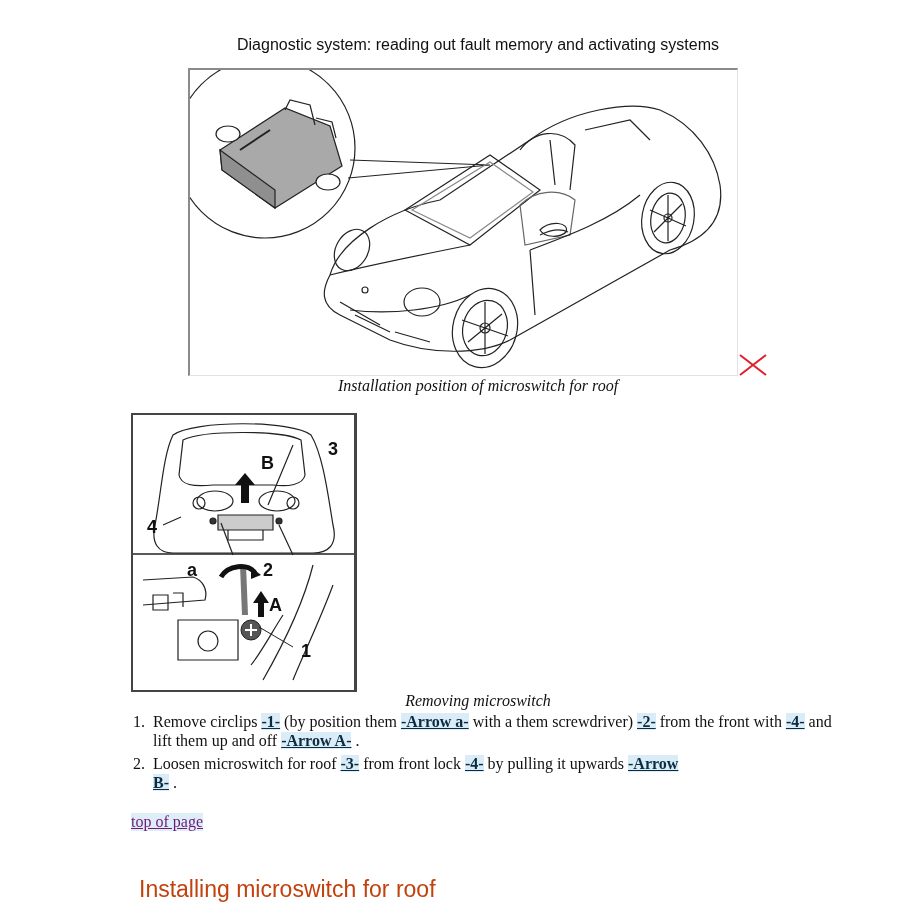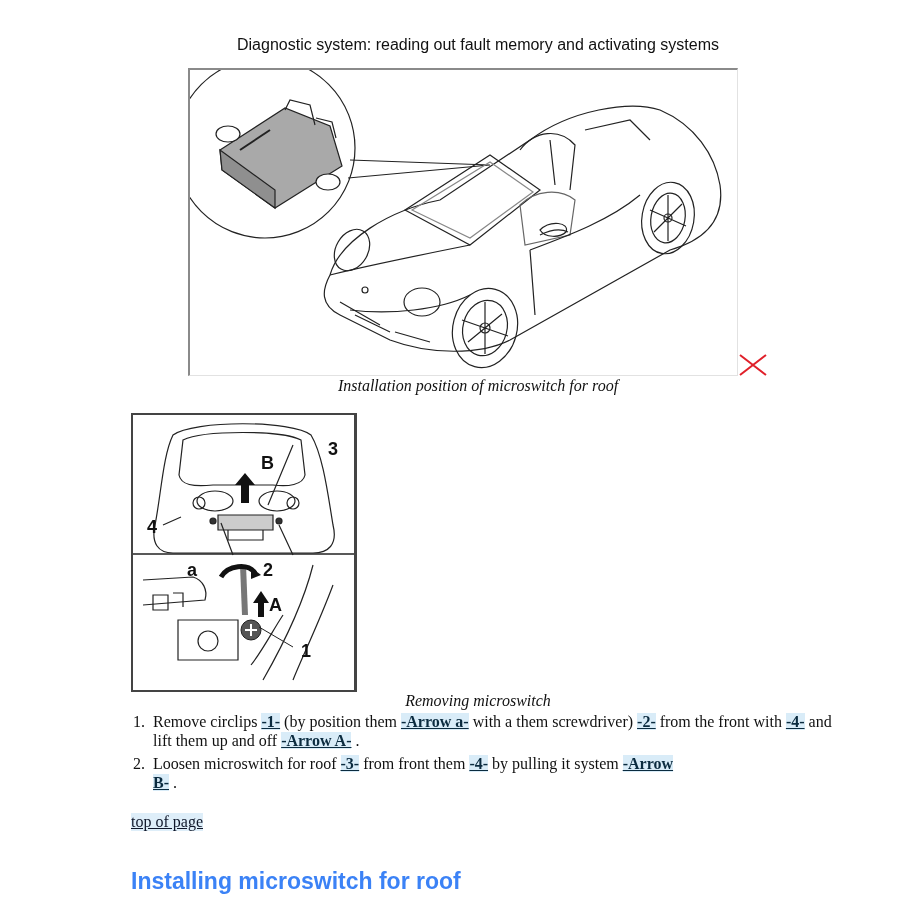--- a/index.html
+++ b/index.html
@@ -8,22 +8,22 @@
   .fig1 { position: absolute; left: 188px; top: 68px; width: 550px; height: 308px; box-sizing: border-box; border-top: 2px solid #8a8a8a; border-left: 2px solid #8a8a8a; border-right: 1px solid #e2e2e2; border-bottom: 1px solid #e2e2e2; background: #fff; overflow: hidden; }
   .fig1 svg, .fig2 svg { position: absolute; left: 0; top: 0; }
   .broken-image { position: absolute; left: 738px; top: 353px; width: 30px; height: 24px; }
   .caption1 { position: absolute; left: 0; width: 956px; top: 377px; text-align: center; font-style: italic; font-size: 16px; }
   .fig2 { position: absolute; left: 131px; top: 413px; width: 226px; height: 279px; box-sizing: border-box; border: 2px solid #444; border-right-width: 3px; background: #fff; overflow: hidden; }
   .caption2 { position: absolute; left: 0; width: 956px; top: 692px; text-align: center; font-style: italic; font-size: 16px; }
   ol.steps { position: absolute; left: 153px; top: 712px; width: 680px; margin: 0; padding: 0 0 0 0; list-style: none; font-size: 16px; line-height: 19px; }
   ol.steps li { position: relative; margin-bottom: 4px; }
   ol.steps .num { position: absolute; left: -20px; top: 0; }
   a.ref { color: #0b2b3f; font-weight: bold; text-decoration: underline; background: #d9ecf8; }
-  a.top-link { position: absolute; left: 131px; top: 813px; font-size: 16px; color: #0f172a; text-decoration: underline; background: #deeef9; }
-  .section-heading { position: absolute; left: 131px; top: 868px; margin: 0; font-family: "Liberation Sans", sans-serif; font-weight: bold; font-size: 23px; color: #3b82f6; }
+  a.top-link { position: absolute; left: 131px; top: 813px; font-size: 16px; color: #701a75; text-decoration: underline; background: #deeef9; }
+  .section-heading { position: absolute; left: 131px; top: 868px; margin: 8px; font-family: "Liberation Sans", sans-serif; font-weight: normal; font-size: 23px; color: #c2410c; }
 </style>
 </head>
 <body>
 
 <div class="header-title">Diagnostic system: reading out fault memory and activating systems</div>
 
 <div class="fig1">
   <svg width="548" height="306" viewBox="0 0 548 306">
     <g fill="none" stroke="#222" stroke-width="1.2">
 
@@ -127,19 +127,19 @@
 </div>
 <div class="caption2">Removing microswitch</div>
 
 <ol class="steps">
   <li>
     <span class="num">1.</span>
     <span>Remove circlips </span><a class="ref" href="#">-1-</a><span> (by position them </span><a class="ref" href="#">-Arrow a-</a><span> with a them screwdriver) </span><a class="ref" href="#">-2-</a><span> from the front with </span><a class="ref" href="#">-4-</a><span> and lift them up and off </span><a class="ref" href="#">-Arrow A-</a><span> .</span>
   </li>
   <li style="width:530px;">
     <span class="num">2.</span>
-    <span>Loosen microswitch for roof </span><a class="ref" href="#">-3-</a><span> from front them </span><a class="ref" href="#">-4-</a><span> by pulling it system </span><a class="ref" href="#">-Arrow B-</a><span> .</span>
+    <span>Loosen microswitch for roof </span><a class="ref" href="#">-3-</a><span> from front lock </span><a class="ref" href="#">-4-</a><span> by pulling it upwards </span><a class="ref" href="#">-Arrow B-</a><span> .</span>
   </li>
 </ol>
 
 <a class="top-link" href="#">top of page</a>
 
 <h2 class="section-heading">Installing microswitch for roof</h2>
 
 </body></html>

